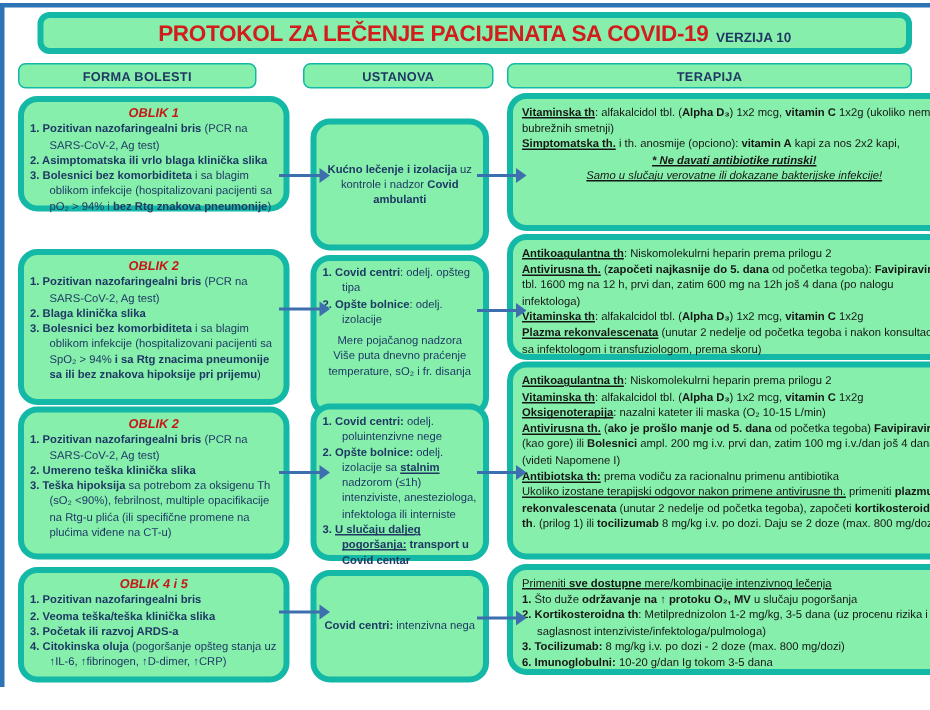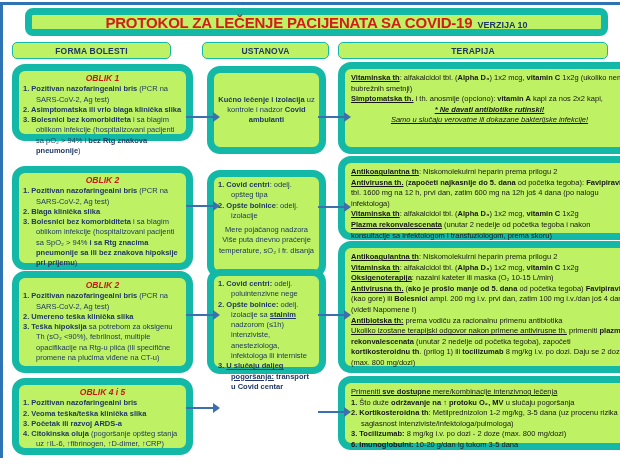--- a/index.html
+++ b/index.html
@@ -2,21 +2,21 @@
 <html><head>
 <meta charset="utf-8">
 <style>
   *{box-sizing:border-box;margin:0;padding:0}
   html,body{width:620px;height:473px}
   body{font-family:"Liberation Sans",sans-serif;background:#fff}
   .stage{position:relative;width:620px;height:473px;background:#fff;overflow:hidden;color:#1F3864}
   .edge{position:absolute;background:#2E74B5}
   .edge.top{left:0;top:2px;width:620px;height:3px}
   .edge.left{left:0;top:2px;width:3px;height:456px}
-  .box{position:absolute;border:7px solid #14b8a6;border-radius:13px;background:#bef264;z-index:1}
+  .box{position:absolute;border:4px solid #14b8a6;border-radius:13px;background:#86efac;z-index:1}
 
   
   .title-box{left:25px;top:8px;width:583px;height:28px;border-radius:8px;display:flex;align-items:center;justify-content:center;gap:5px}
   .title-main{color:#D31C1C;font-weight:bold;font-size:15px;letter-spacing:-0.2px}
   .title-version{color:#1F3864;font-weight:bold;font-size:9px;margin-top:5px}
 
   
   .hdr{height:17px;top:42px;border-width:1.5px;border-radius:5px;display:flex;align-items:center;justify-content:center;
        font-weight:bold;font-size:8.5px;color:#1F3864;letter-spacing:0.2px}
   .hd1{left:12px;width:159px}
@@ -29,21 +29,21 @@
   .fb2{top:166px;height:104px}
   .fb3{top:271px;height:102px}
   .fb4{top:378px;height:77px}
   .oblik{color:#C81717;font-weight:bold;font-style:italic;text-align:center;font-size:8.5px;margin-bottom:1px}
   .items{list-style:none;counter-reset:n}
   .items li{counter-increment:n;padding-left:13px;text-indent:-13px}
   .items li::before{content:counter(n) ".  ";font-weight:bold}
 
   
   .inst{left:207px;width:119px;padding:3px 4px;font-size:7.5px;line-height:10.3px;color:#1F3864}
-  .ib1{top:66px;height:88px}
+  .ib1{top:79px;height:88px}
   .ib2{top:170px;height:108px}
   .ib3{top:269px;height:105px}
   .ib4{top:380px;height:75px}
   .vcenter{display:flex;flex-direction:column;align-items:center;justify-content:center;text-align:center}
   .note{text-align:center}
   .note.first{margin-top:4px}
 
   
   .ther{left:338px;width:303px;padding:4px 6px;font-size:7.5px;line-height:10.6px;color:#161616}
   .tb1{top:62px;height:92px}
@@ -155,20 +155,23 @@
 
   <div class="box form fb4">
     <div class="oblik">OBLIK 4 i 5</div>
     <ol class="items">
       <li><b>Pozitivan nazofaringealni bris</b></li>
       <li><b>Veoma teška/teška klinička slika</b></li>
       <li><b>Početak ili razvoj ARDS-a</b></li>
       <li><b>Citokinska oluja</b> (pogoršanje opšteg stanja uz ↑IL-6, ↑fibrinogen, ↑D-dimer, ↑CRP)</li>
     </ol>
   </div>
+  <div class="box inst vcenter ib4">
+    <div><b>Covid centri:</b> intenzivna nega</div>
+  </div>
   <div class="box ther tb4">
     <div class="tline"><u>Primeniti <b>sve dostupne</b> mere/kombinacije intenzivnog lečenja</u></div>
     <div class="tline hang"><b>1.</b> Što duže <b>održavanje na ↑ protoku O₂, MV</b> u slučaju pogoršanja</div>
     <div class="tline hang"><b>2. Kortikosteroidna th</b>: Metilprednizolon 1-2 mg/kg, 3-5 dana (uz procenu rizika i saglasnost intenziviste/infektologa/pulmologa)</div>
     <div class="tline hang"><b>3. Tocilizumab:</b> 8 mg/kg i.v. po dozi -  2 doze (max. 800 mg/dozi)</div>
     <div class="tline hang"><b>6. Imunoglobulni:</b> 10-20 g/dan Ig tokom 3-5 dana</div>
   </div>
 
   <div class="arrow a1"></div>
   <div class="arrow a2"></div>

